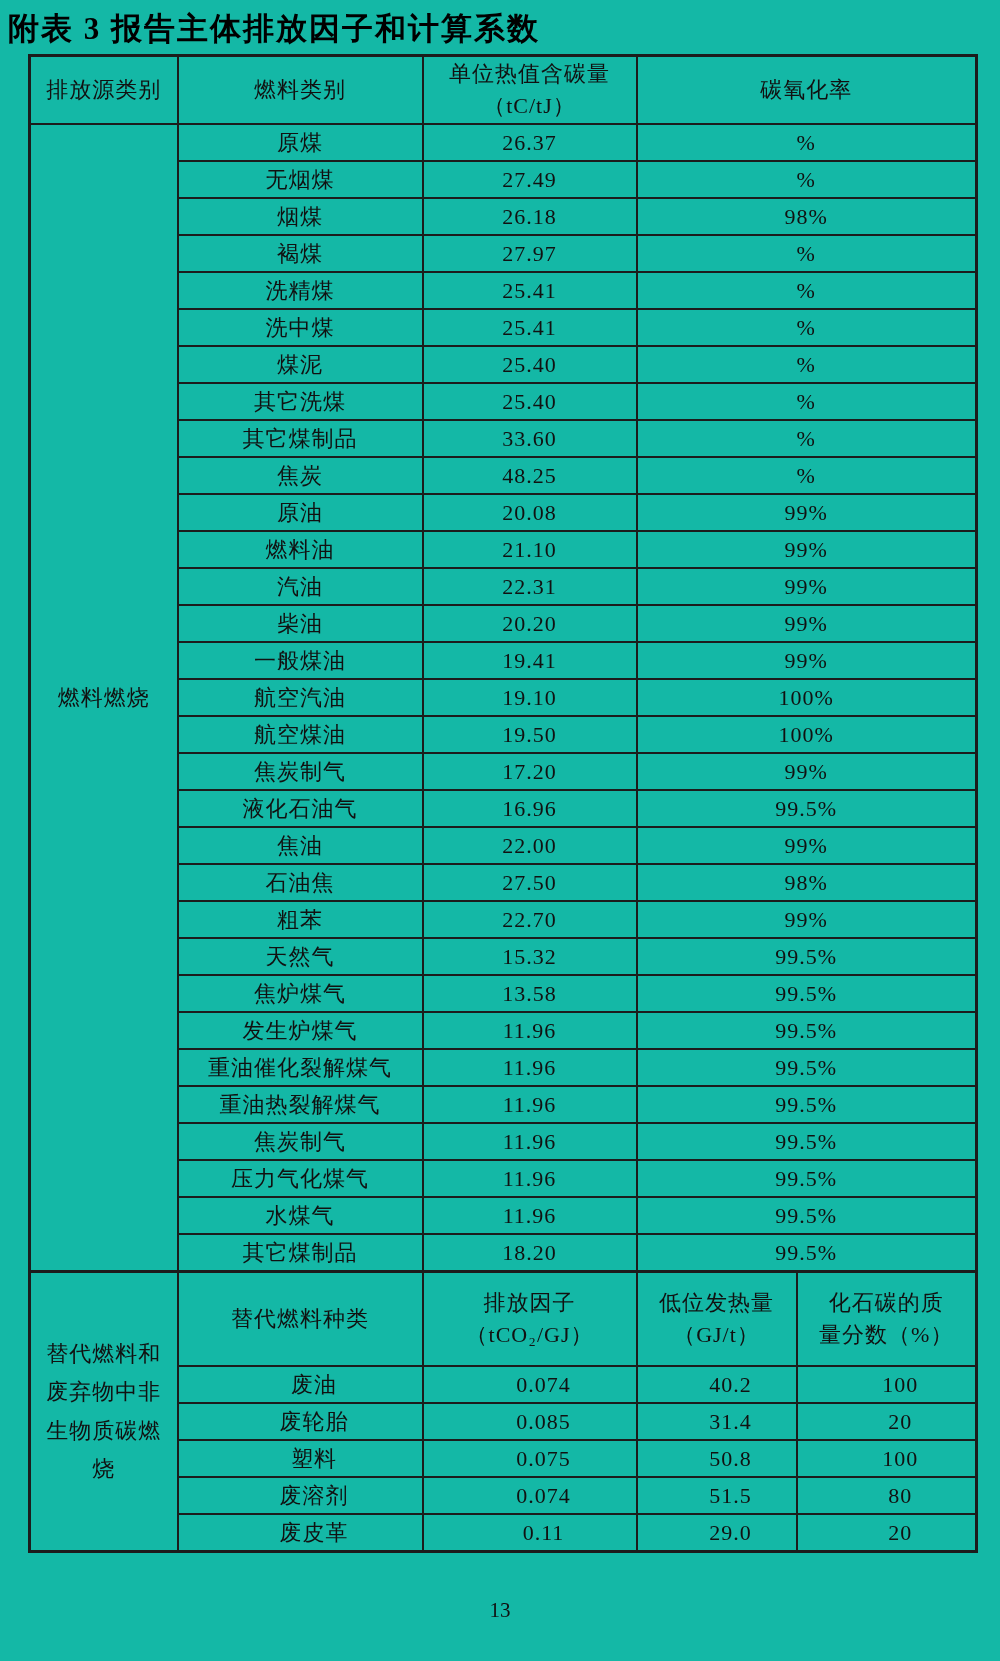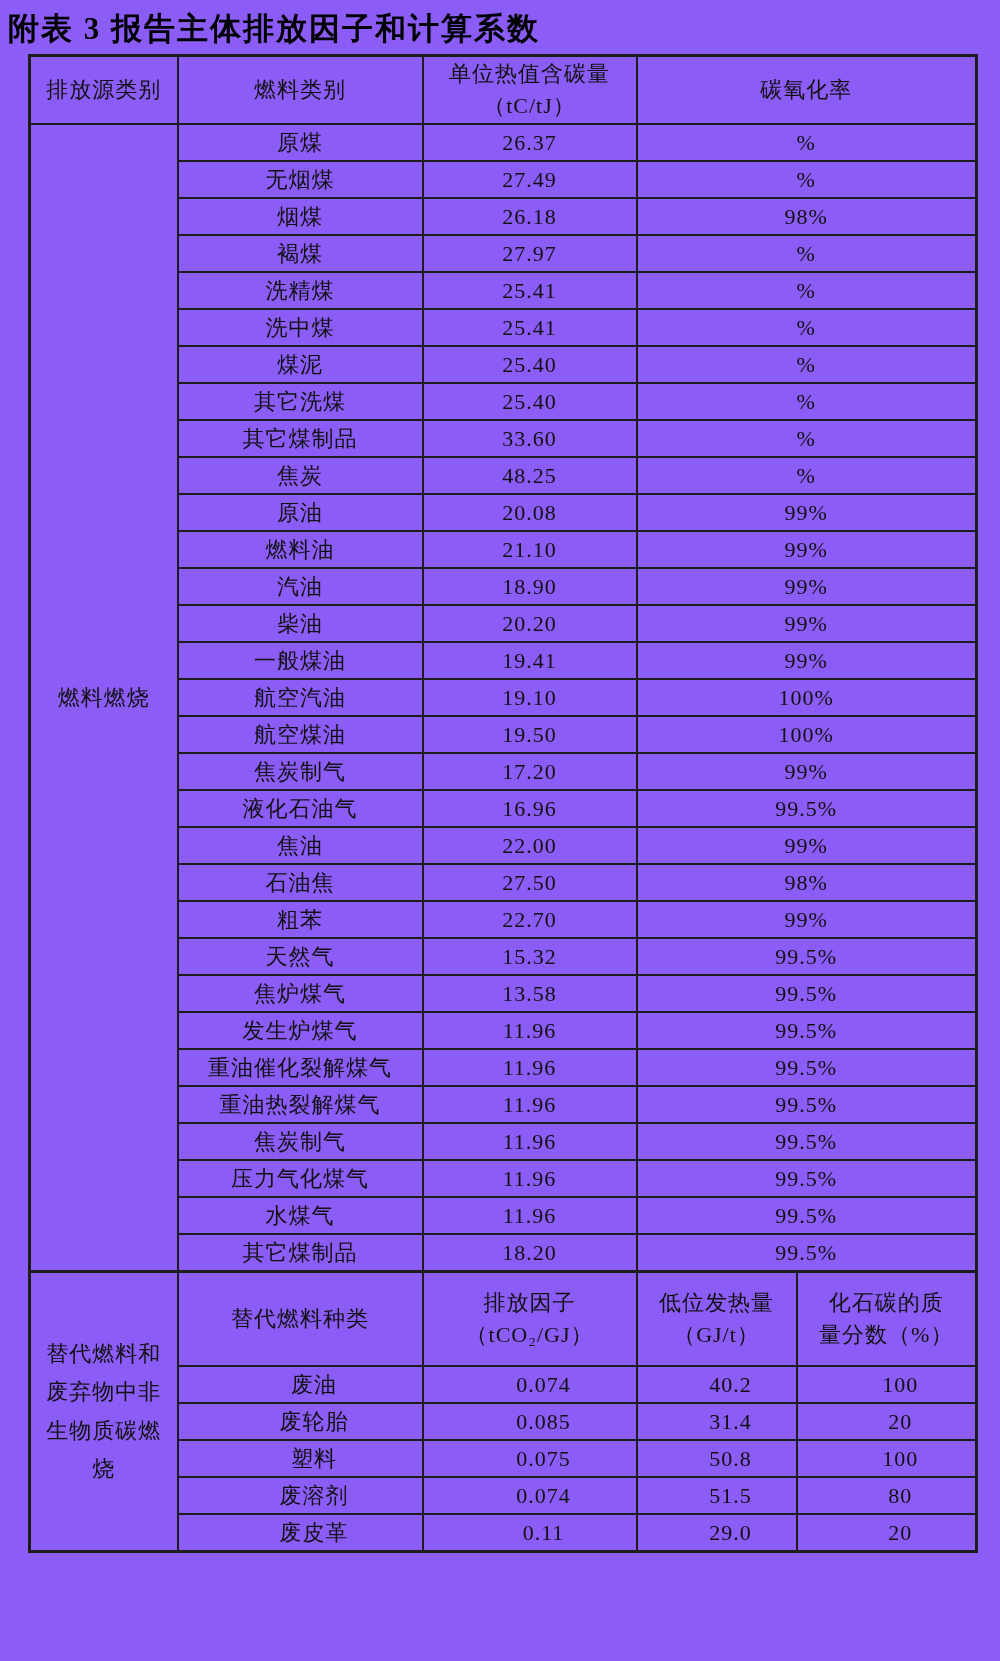--- a/index.html
+++ b/index.html
@@ -1,19 +1,19 @@
 <!DOCTYPE html>
 <html><head>
 <meta charset="utf-8">
 <style>
   html,body { margin:0; padding:0; background:#ffffff; }
   .page {
     position:relative;
     width:1000px; height:1661px;
-    background:#8b5cf6;
+    background:#14b8a6;
     color:#000;
     font-family:"Liberation Serif","DejaVu Serif",serif;
     overflow:hidden;
   }
   .doc-title {
     margin:8px 0 0 8px;
     font-size:31px;
     font-weight:bold;
     letter-spacing:2px;
     color:#000;
@@ -136,21 +136,21 @@
         <td class="num">20.08</td>
         <td colspan="2" class="num">99%</td>
       </tr>
       <tr class="data-row">
         <td>燃料油</td>
         <td class="num">21.10</td>
         <td colspan="2" class="num">99%</td>
       </tr>
       <tr class="data-row">
         <td>汽油</td>
-        <td class="num">18.90</td>
+        <td class="num">22.31</td>
         <td colspan="2" class="num">99%</td>
       </tr>
       <tr class="data-row">
         <td>柴油</td>
         <td class="num">20.20</td>
         <td colspan="2" class="num">99%</td>
       </tr>
       <tr class="data-row">
         <td>一般煤油</td>
         <td class="num">19.41</td>
@@ -284,14 +284,15 @@
       </tr>
       <tr class="sec2-row">
         <td>废皮革</td>
         <td class="num">0.11</td>
         <td class="num">29.0</td>
         <td class="num">20</td>
       </tr>
     </tbody>
   </table>
 
+  <div class="page-number">13</div>
 
 </div>
 
 </body></html>

